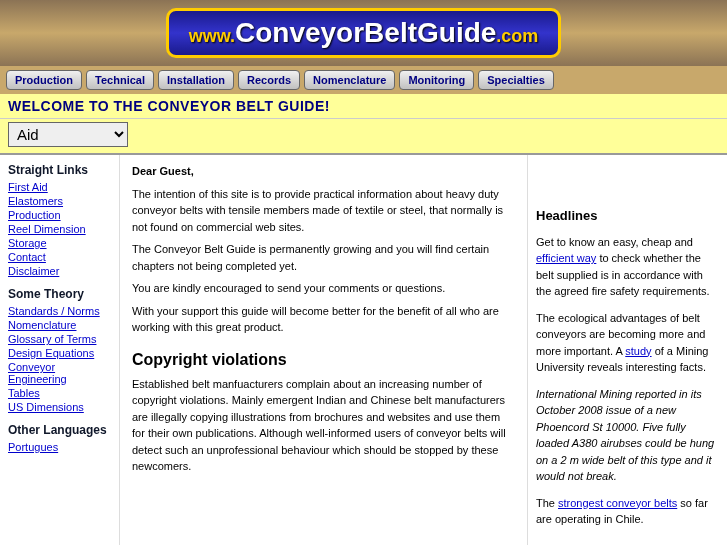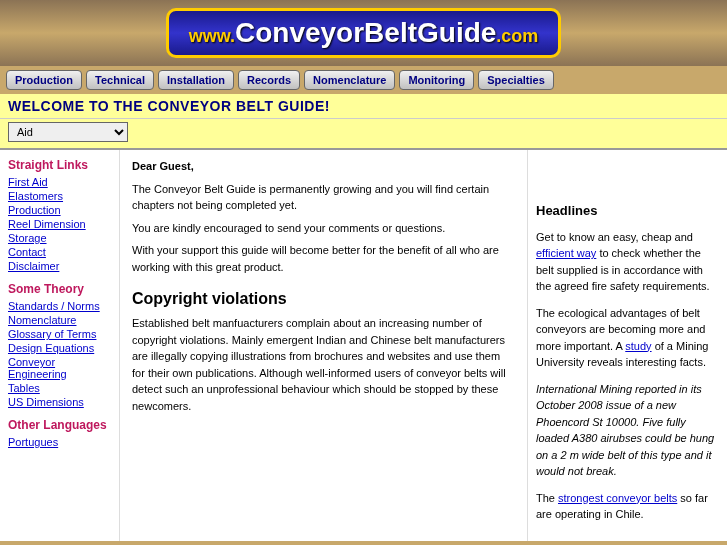--- a/index.html
+++ b/index.html
@@ -62,21 +62,21 @@
       letter-spacing: 0.5px;
     }
 
     
     #dropdown-row {
       background: #ffff99;
       padding: 3px 8px 6px 8px;
       border-bottom: 2px solid #999;
     }
     #aid-select {
-      font-size: 11px;
+      font-size: 15px;
       padding: 2px 4px;
       width: 120px;
       border: 1px solid #666;
     }
 
     
     #main-content {
       background: #ffffff;
       display: flex;
       gap: 0;
@@ -86,21 +86,21 @@
     #sidebar {
       width: 120px;
       min-width: 120px;
       padding: 8px;
       background: #ffffff;
       border-right: 1px solid #ddd;
     }
     .sidebar-section-title {
       font-weight: bold;
       font-size: 12px;
-      color: #be185d;
+      color: #0f172a;
       margin-bottom: 4px;
       margin-top: 10px;
     }
     .sidebar-section-title:first-child { margin-top: 0; }
     .sidebar-link {
       display: block;
       color: #0000cc;
       text-decoration: underline;
       font-size: 11px;
       margin-bottom: 2px;
@@ -212,20 +212,21 @@
     <a class="sidebar-link">Conveyor Engineering</a>
     <a class="sidebar-link">Tables</a>
     <a class="sidebar-link">US Dimensions</a>
 
     <div class="sidebar-section-title">Other Languages</div>
     <a class="sidebar-link">Portugues</a>
   </div>
 
   <div id="center-content">
     <p><strong>Dear Guest,</strong></p>
+    <p>The intention of this site is to provide practical information about heavy duty conveyor belts with tensile members made of textile or steel, that normally is not found on commercial web sites.</p>
     <p>The Conveyor Belt Guide is permanently growing and you will find certain chapters not being completed yet.</p>
     <p>You are kindly encouraged to send your comments or questions.</p>
     <p>With your support this guide will become better for the benefit of all who are working with this great product.</p>
 
     <div id="copyright-box">
       <div id="copyright-title">Copyright violations</div>
       <p>Established belt manfuacturers complain about an increasing number of copyright violations. Mainly emergent Indian and Chinese belt manufacturers are illegally copying illustrations from brochures and websites and use them for their own publications. Although well-informed users of conveyor belts will detect such an unprofessional behaviour which should be stopped by these newcomers.</p>
     </div>
   </div>
 

